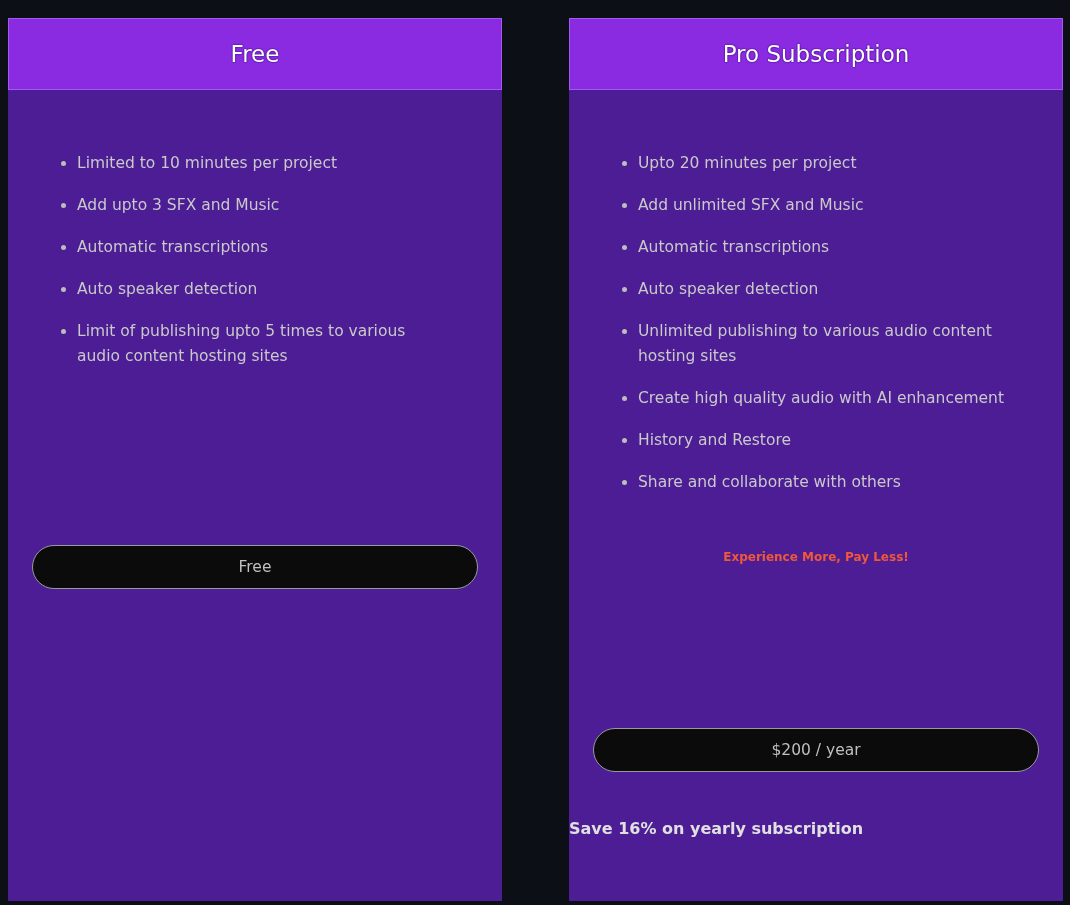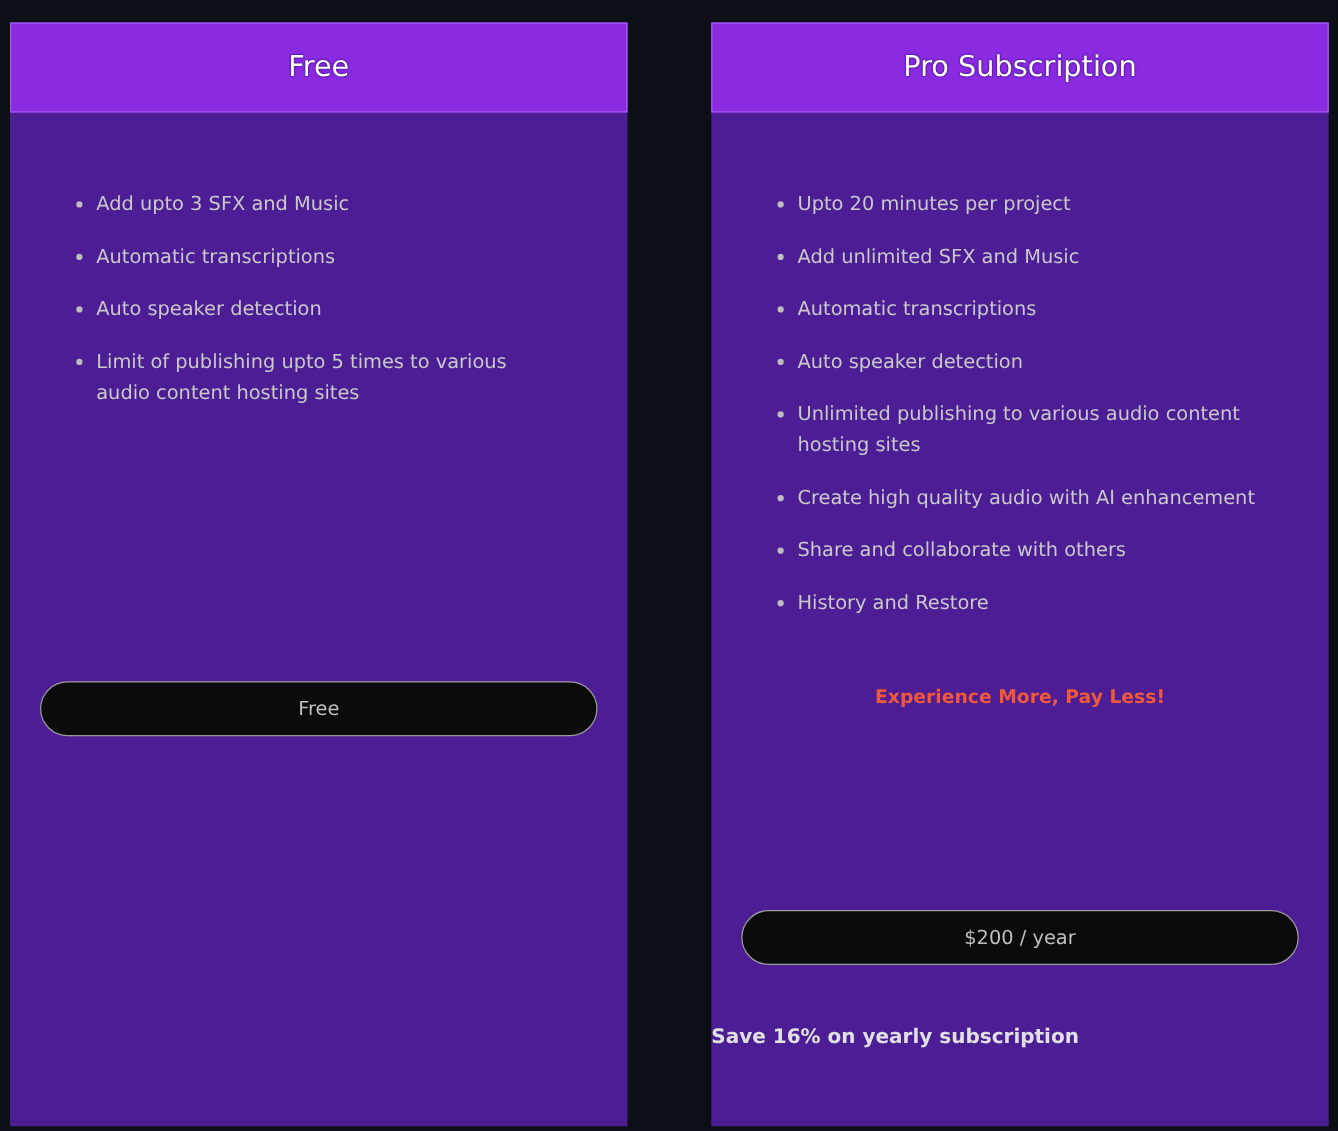--- a/index.html
+++ b/index.html
@@ -32,51 +32,52 @@
     border-radius:50%; background:#bdbdbd;
   }
   .plan-btn {
     position:absolute; left:24px; width:446px; height:44px; box-sizing:border-box;
     border:1.5px solid #9a9a9a; border-radius:22px; background:#0b0b0c;
     color:#bfbfbf; font-size:15.5px; display:flex; align-items:center; justify-content:center;
     cursor:pointer;
   }
   .promo {
     position:absolute; left:0; right:0; top:527px; text-align:center;
-    color:#f0583a; font-weight:bold; font-size:15px; line-height:25px;
+    color:#f0583a; font-weight:bold; font-size:12px; line-height:25px;
   }
   .save-note {
     position:absolute; left:0; right:0; top:801px; text-align:left;
     color:#e0e0e0; font-weight:bold; font-size:16px;
   }
 </style>
 </head>
 <body>
 
 <div class="card free">
   <div class="card-header">Free</div>
   <ul class="features">
+    <li>Limited to 10 minutes per project</li>
     <li>Add upto 3 SFX and Music</li>
     <li>Automatic transcriptions</li>
     <li>Auto speaker detection</li>
     <li style="padding-right:40px;">Limit of publishing upto 5 times to various audio content hosting sites</li>
   </ul>
   <div class="plan-btn" style="top:527px;">Free</div>
 </div>
 
 <div class="card pro">
   <div class="card-header">Pro Subscription</div>
   <ul class="features">
     <li>Upto 20 minutes per project</li>
     <li>Add unlimited SFX and Music</li>
     <li>Automatic transcriptions</li>
     <li>Auto speaker detection</li>
     <li>Unlimited publishing to various audio content hosting sites</li>
     <li>Create high quality audio with AI enhancement</li>
+    <li>History and Restore</li>
     <li>Share and collaborate with others</li>
-    <li>History and Restore</li>
   </ul>
   <div class="promo">
     <div>Experience More, Pay Less!</div>
   </div>
   <div class="plan-btn" style="top:710px;">$200 / year</div>
   <div class="save-note">Save 16% on yearly subscription</div>
 </div>
 
 </body></html>

